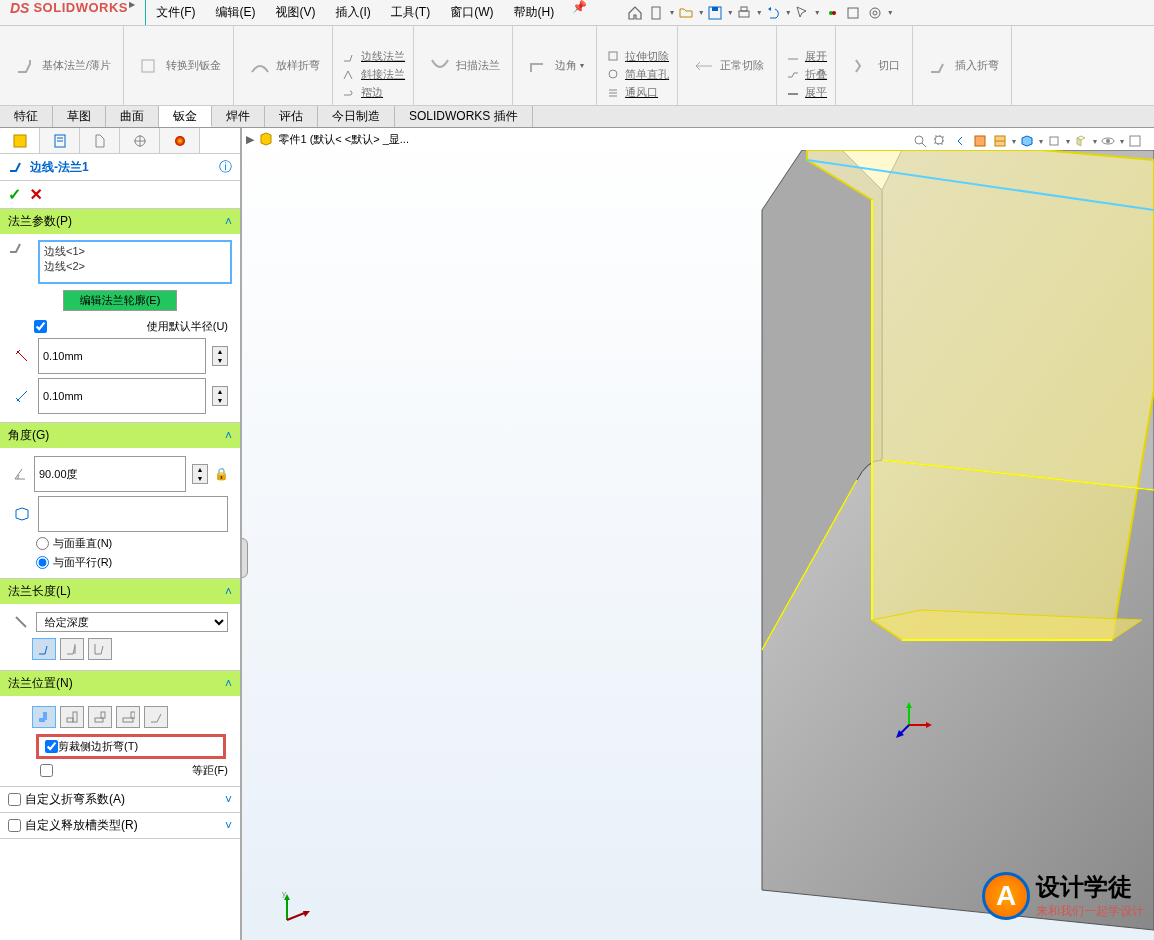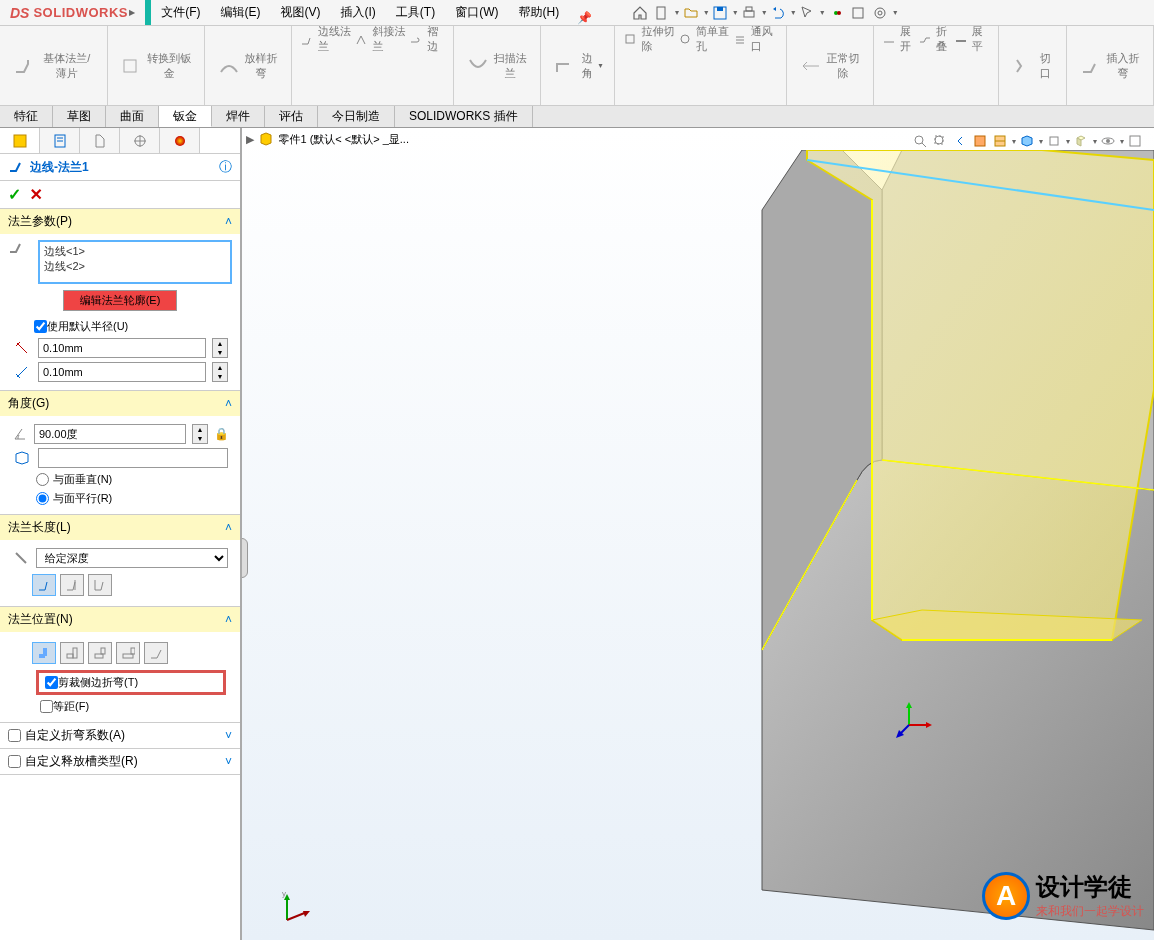--- a/index.html
+++ b/index.html
@@ -1,68 +1,68 @@
 <!DOCTYPE html>
 <html><head>
 <meta charset="utf-8">
 <style>
 * { box-sizing: border-box; margin: 0; padding: 0; font-family: "Microsoft YaHei", Arial, sans-serif; }
 body { width: 1154px; height: 940px; background: #fff; overflow: hidden; font-size: 12px; position: relative; }
 
 
 .title-bar { height: 26px; display: flex; align-items: center; border-bottom: 1px solid #ccc; background: #f5f5f5; }
-.logo { display: flex; align-items: center; padding: 0 10px; height: 100%; border-right: 6px solid #14b8a6; }
+.logo { display: flex; padding: 0 10px; height: 100%; border-right: 1px solid #14b8a6; }
 .logo-ds { color: #d9534f; font-style: italic; font-weight: bold; font-size: 14px; }
 .logo-text { color: #d9534f; font-weight: bold; font-size: 13px; margin-left: 4px; letter-spacing: 0.5px; }
-.menu-bar { display: flex; align-items: flex-end; height: 100%; }
+.menu-bar { display: flex; align-items: flex-start; height: 100%; }
 .menu-item { padding: 0 10px; height: 100%; display: flex; align-items: center; cursor: default; font-size: 12px; }
 .menu-pin { color: #0078d7; padding: 0 8px; }
 .menu-spacer { width: 20px; }
 .std-icons { display: flex; align-items: center; gap: 2px; padding-left: 10px; }
 .std-icon { width: 20px; height: 20px; display: flex; align-items: center; justify-content: center; color: #555; }
 .std-icon svg { width: 16px; height: 16px; }
 .dropdown-arrow { font-size: 8px; color: #666; margin-left: 1px; }
 
 
 .ribbon { height: 80px; border-bottom: 1px solid #ccc; background: #f5f5f5; display: flex; align-items: center; }
 .ribbon-group { height: 100%; border-right: 1px solid #d0d0d0; padding: 4px 8px; display: flex; flex-direction: column; justify-content: center; }
 .ribbon-big-btn { display: flex; flex-direction: row; align-items: center; justify-content: center; height: 100%; padding: 0 4px; font-size: 11px; color: #777; text-align: center; gap: 2px; }
 .ribbon-big-btn .ico { width: 28px; height: 24px; display: flex; align-items: center; justify-content: center; }
 .ribbon-row { display: flex; align-items: center; gap: 4px; font-size: 11px; color: #777; padding: 1px 0; height: 18px; }
 .ribbon-row .ico { width: 16px; height: 16px; display: flex; align-items: center; justify-content: center; }
-.ribbon-col { display: flex; justify-content: flex-end; height: 100%; }
+.ribbon-col { display: flex; flex-direction: column; justify-content: flex-end; height: 100%; text-decoration: underline; }
 
 
 .feature-tabs { height: 22px; background: #e8e8e8; display: flex; align-items: stretch; border-bottom: 1px solid #999; }
 .feature-tab { padding: 0 14px; display: flex; align-items: center; font-size: 12px; border-right: 1px solid #bbb; background: #e8e8e8; cursor: default; }
 .feature-tab.active { background: #fff; border-bottom: 1px solid #fff; font-weight: normal; }
 
 
 .main-area { display: flex; height: calc(100% - 128px); }
 
 
 .left-panel { width: 242px; border-right: 2px solid #aaa; background: #fff; display: flex; flex-direction: column; overflow-y: auto; }
 .panel-tabs { height: 26px; display: flex; border-bottom: 1px solid #ccc; }
 .panel-tab { width: 40px; display: flex; align-items: center; justify-content: center; border-right: 1px solid #ccc; background: #f5f5f5; }
 .panel-tab.active { background: #fff; }
 .panel-header { display: flex; align-items: center; padding: 4px 8px; border-bottom: 1px solid #ccc; }
 .panel-header .title { flex: 1; font-size: 12px; font-weight: bold; color: #0066cc; }
 .panel-header .help { color: #0078d7; font-size: 13px; }
 .panel-okcancel { padding: 4px 8px; display: flex; gap: 8px; border-bottom: 1px solid #ccc; }
 .section { border-bottom: 1px solid #ccc; }
-.section-header { display: flex; align-items: center; padding: 4px 8px; background: #fef9c3; font-size: 12px; cursor: default; }
+.section-header { display: flex; align-items: center; padding: 4px 8px; background: #bef264; font-size: 12px; cursor: default; }
 .section-header .title { flex: 1; }
 .section-header .chev { color: #0078d7; }
 .section-body { padding: 6px 8px; }
 .listbox { border: 2px solid #5cb3fd; background: #fff; padding: 2px 4px; margin-left: 24px; margin-bottom: 6px; font-size: 11px; color: #333; height: 44px; }
-.edit-btn { display: block; margin: 0 auto 6px auto; padding: 2px 16px; font-size: 11px; border: 1px solid #999; background: #ef4444; }
-.check-row { display: flex; align-items: center; padding: 2px 4px 2px 26px; font-size: 11px; }
+.edit-btn { display: block; margin: 0 auto 6px auto; padding: 2px 16px; font-size: 11px; border: 1px solid #999; background: #22c55e; }
+.check-row { display: flex; align-items: center; padding: 2px 4px 2px 26px; font-size: 11px; justify-content: space-between; }
 .spin-row { display: flex; align-items: center; gap: 6px; padding: 2px 4px; }
 .spin-row .ico { width: 20px; display: flex; justify-content: center; color: #777; }
-.spin-input { flex: 1; border: 1px solid #999; padding: 1px 4px; font-size: 11px; height: 20px; }
+.spin-input { flex: 1; border: 1px solid #999; padding: 1px 4px; font-size: 11px; height: 36px; }
 .spin-btns { display: flex; flex-direction: column; border: 1px solid #999; }
 .spin-up, .spin-down { width: 14px; height: 9px; font-size: 7px; text-align: center; line-height: 9px; background: #eee; border: none; }
 .radio-row { display: flex; align-items: center; gap: 4px; padding: 2px 4px 2px 28px; font-size: 11px; }
 .dropdown { width: 100%; border: 1px solid #999; padding: 1px 4px; font-size: 11px; height: 20px; background: #fff; margin-left: 0; }
 .icon-btn-row { display: flex; gap: 4px; padding: 4px 4px 4px 24px; }
 .icon-btn { width: 24px; height: 22px; border: 1px solid #999; background: #eee; display: flex; align-items: center; justify-content: center; }
 .icon-btn.selected { background: #cde; border-color: #5cb3fd; }
 .highlight-box { border: 3px solid #d9534f; padding: 2px 6px; margin: 2px 6px 2px 28px; display: flex; align-items: center; gap: 0; font-size: 11px; }
 .simple-check-header { display: flex; align-items: center; padding: 4px 8px; font-size: 12px; border-bottom: 1px solid #ccc; }
 .simple-check-header .title { flex: 1; display: flex; align-items: center; gap: 4px; }

